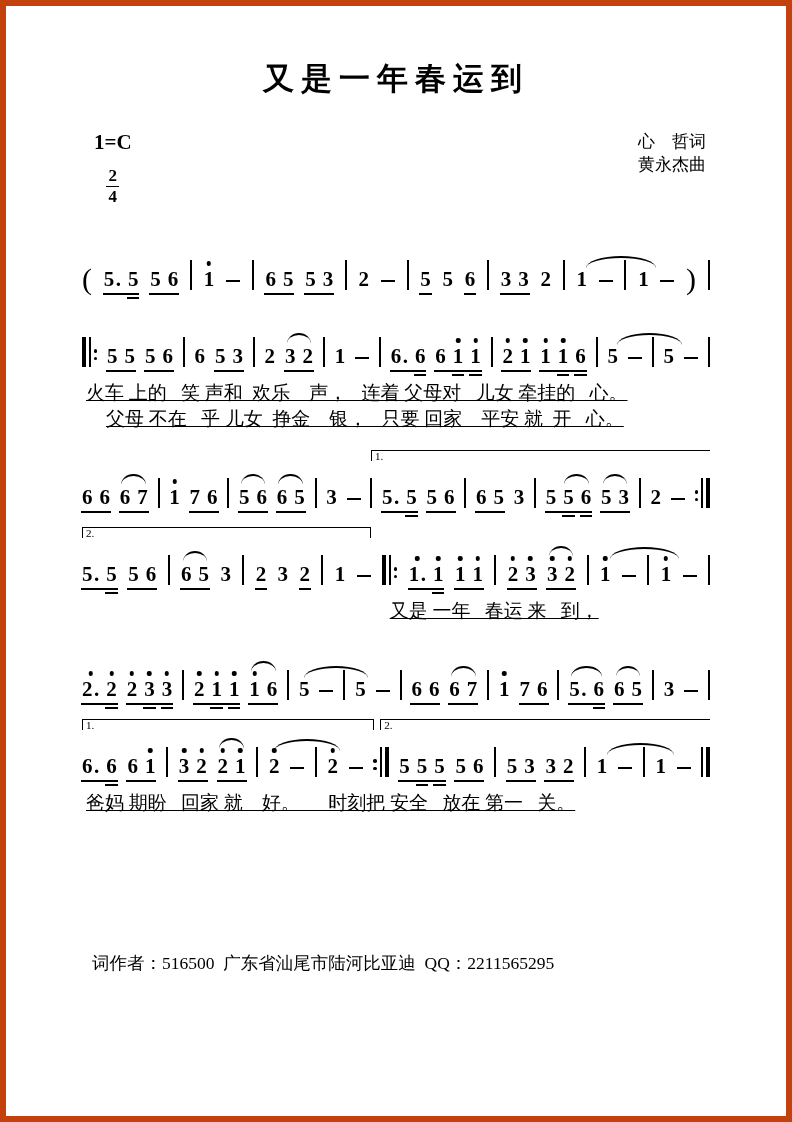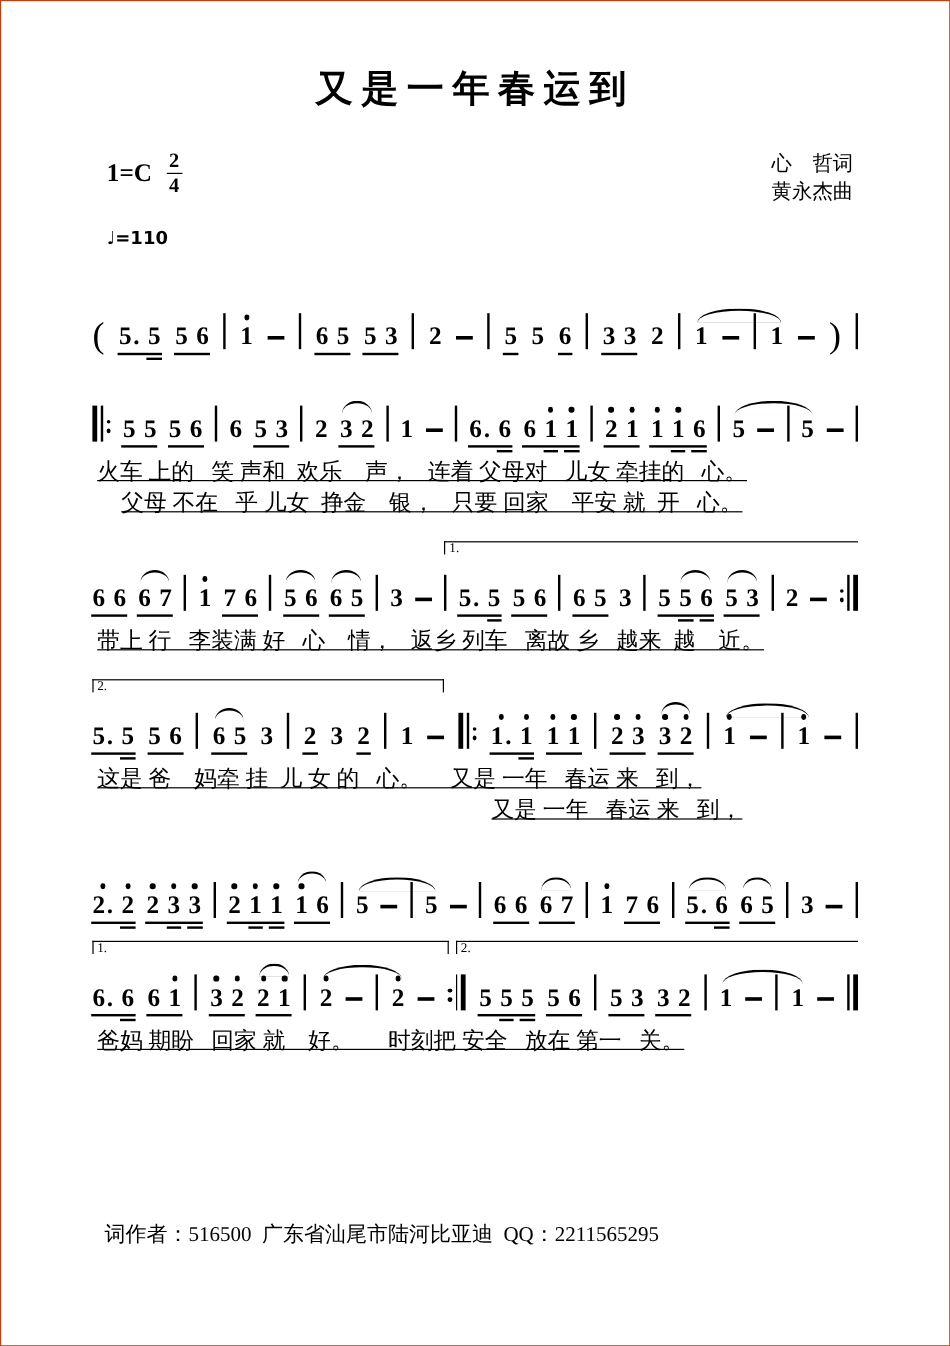--- a/index.html
+++ b/index.html
@@ -1,24 +1,24 @@
 <!DOCTYPE html>
 <html><head>
 <meta charset="utf-8">
 <style>
   html,body{margin:0;padding:0;background:#fff;}
   .page{
     width:792px;height:1122px;margin:0 auto;box-sizing:border-box;
-    background:#fff;color:#000;border:1px solid #c2410c;
+    background:#fff;color:#000;border:6px solid #c2410c;
     padding:52px 76px 0;position:relative;overflow:hidden;
     font-family:"Liberation Serif",serif;
   }
   .title{margin:0;text-align:center;font-size:31px;font-weight:700;letter-spacing:7px;}
   .meta{display:flex;justify-content:space-between;align-items:flex-start;margin-top:30px;padding:0 4px 0 12px;}
-  .keytime{display:flex;align-items:center;gap:12px;font-size:21px;font-weight:700;}
+  .keytime{display:flex;align-items:center;gap:12px;font-size:21px;font-weight:700;flex-direction:column;}
   .frac{display:inline-flex;flex-direction:column;align-items:center;font-size:17px;font-weight:700;line-height:1.05;}
   .frac-line{width:13px;height:1.6px;background:#000;margin:1px 0;}
   .credits{text-align:right;font-size:17px;line-height:23px;}
   .tempo{margin-top:18px;padding-left:12px;font-size:15px;font-weight:700;font-family:"DejaVu Sans",sans-serif;}
   #score{margin-top:24px;}
   .system{position:relative;padding-top:16px;margin-bottom:17px;}
   .cells{display:flex;justify-content:space-between;align-items:flex-end;height:44px;position:relative;}
   .note{position:relative;display:inline-flex;align-items:flex-end;font-weight:700;font-size:21px;line-height:1;}
   .num{line-height:1;}
   .aug{line-height:1;margin-left:1.5px;}
@@ -61,21 +61,20 @@
         <span class="frac-line"></span>
         <span>4</span>
       </span>
     </div>
     <div class="credits">
       <div>心　哲词</div>
       <div>黄永杰曲</div>
     </div>
   </div>
 
-  <div class="tempo">♩=110</div>
 
   <div id="score">
       <div class="system">
         <div class="cells">
           <span class="paren">(</span>
           <span class="group">
             <span class="note">
               <span class="num">5</span>
               <span class="aug">.</span>
             </span>
@@ -414,21 +413,20 @@
           <span class="dash"></span>
           <span class="rpt">
             <span class="dots">
               <i></i>
               <i></i>
             </span>
             <span class="thin"></span>
             <span class="thick"></span>
           </span>
         </div>
-        <div class="lyrics">带上 行   李装满 好   心    情，   返乡 列车   离故 乡   越来  越    近。</div>
       </div>
       <div class="system">
         <div class="volta closed" style="left: 0%; width: 46%;">
           <span class="vlabel">2.</span>
         </div>
         <div class="cells">
           <span class="group">
             <span class="note">
               <span class="num">5</span>
               <span class="aug">.</span>
@@ -535,21 +533,20 @@
           </span>
           <span class="dash"></span>
           <span class="bar"></span>
           <span class="note hi">
             <span class="num">1</span>
           </span>
           <span class="dash"></span>
           <span class="bar"></span>
           <span class="tie" style="left: 528.2px; width: 69.15px; top: 6px;"></span>
         </div>
-        <div class="lyrics">这是 爸    妈牵 挂  儿 女 的   心。     又是 一年   春运 来   到，</div>
         <div class="lyrics indent">又是 一年   春运 来   到，</div>
       </div>
       <div class="system">
         <div class="cells">
           <span class="group">
             <span class="note hi">
               <span class="num">2</span>
               <span class="aug">.</span>
             </span>
             <span class="note hi u2">

